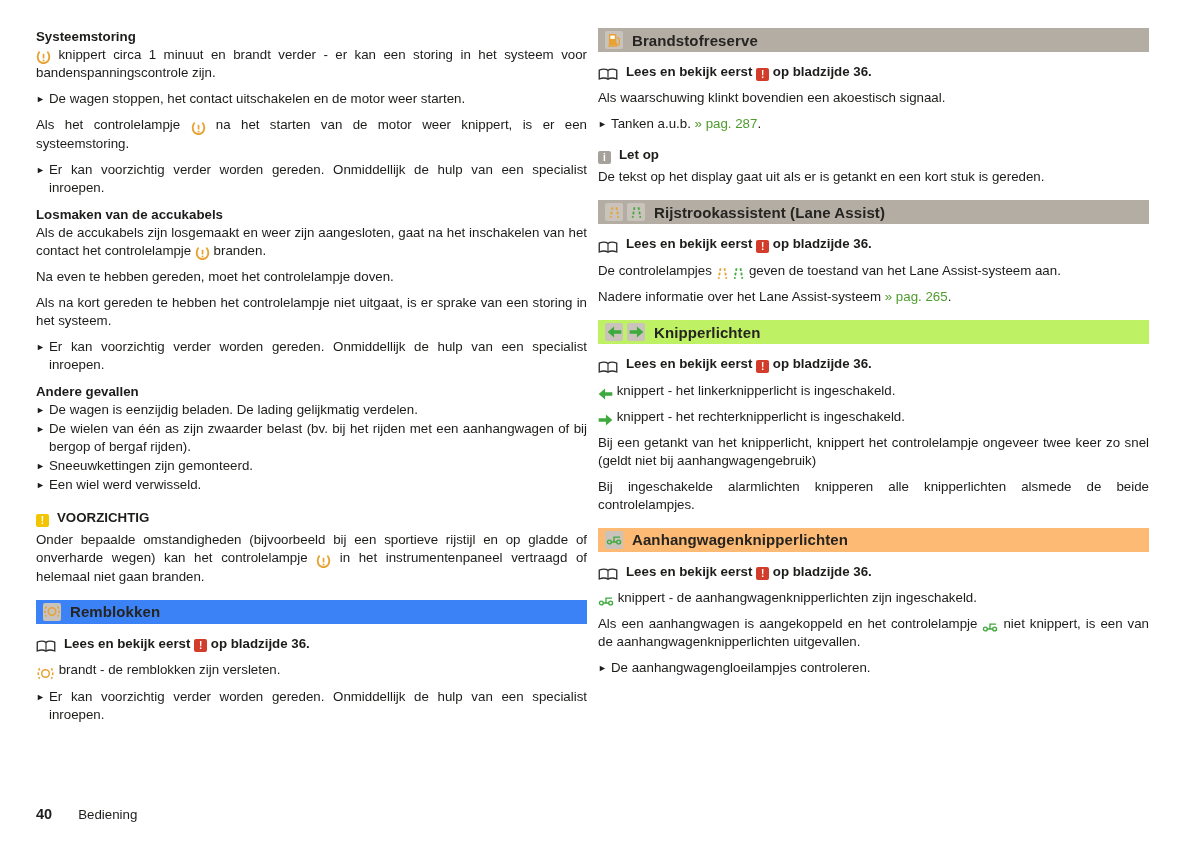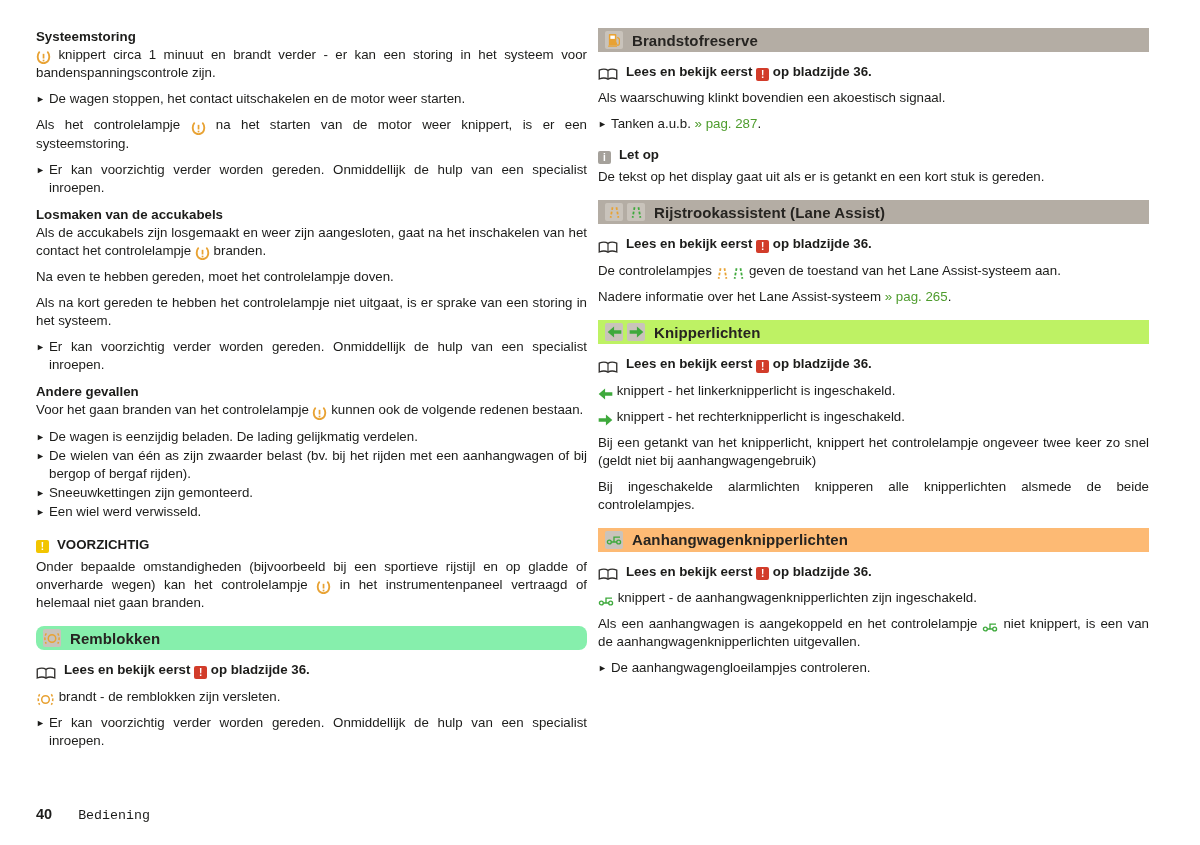--- a/index.html
+++ b/index.html
@@ -66,21 +66,21 @@
   }
 
   .xref { cursor: pointer; }
 
   .footer {
     position: absolute;
     left: 36px; top: 806px;
     display: flex; align-items: baseline;
   }
   .footer .pagenum { font-size: 14.5px; font-weight: bold; }
-  .footer .seclabel { font-size: 13.3px; margin-left: 26px; font-family: Liberation Mono, monospace; }
+  .footer .seclabel { font-size: 13.3px; margin-left: 26px; }
 </style>
 </head>
 <body>
 
 <div class="page">
   <div class="col">
       <p class="heading">Systeemstoring</p>
       <p class="para"><span class="icon icon-tpms"><svg width="15" height="13" viewBox="0 0 20 17" xmlns="http://www.w3.org/2000/svg">
             <path d="M4.2 1.5 C1.6 5 1.6 11 4.6 13.9 C8 16.7 12 16.7 15.4 13.9 C18.4 11 18.4 5 15.8 1.5" fill="none" stroke="#e8a233" stroke-width="2.5" stroke-linecap="round"></path>
             <rect x="8.9" y="3.6" width="2.3" height="6.2" fill="#e8a233"></rect>
@@ -105,25 +105,20 @@
             <rect x="8.9" y="3.6" width="2.3" height="6.2" fill="#e8a233"></rect>
             <rect x="8.9" y="11.4" width="2.3" height="2.3" fill="#e8a233"></rect>
           </svg></span><span> branden.</span></p>
       <p class="para"><span>Na even te hebben gereden, moet het controlelampje doven.</span></p>
       <p class="para"><span>Als na kort gereden te hebben het controlelampje niet uitgaat, is er sprake van een storing in het systeem.</span></p>
       <div class="bullet">
         <span class="marker">►</span>
         <span class="btext"><span>Er kan voorzichtig verder worden gereden. Onmiddellijk de hulp van een specialist inroepen.</span></span>
       </div>
       <p class="heading">Andere gevallen</p>
-      <p class="para tight"><span>Voor het gaan branden van het controlelampje </span><span class="icon icon-tpms"><svg width="15" height="13" viewBox="0 0 20 17" xmlns="http://www.w3.org/2000/svg">
-            <path d="M4.2 1.5 C1.6 5 1.6 11 4.6 13.9 C8 16.7 12 16.7 15.4 13.9 C18.4 11 18.4 5 15.8 1.5" fill="none" stroke="#e8a233" stroke-width="2.5" stroke-linecap="round"></path>
-            <rect x="8.9" y="3.6" width="2.3" height="6.2" fill="#e8a233"></rect>
-            <rect x="8.9" y="11.4" width="2.3" height="2.3" fill="#e8a233"></rect>
-          </svg></span><span> kunnen ook de volgende redenen bestaan.</span></p>
       <div class="bullet tight">
         <span class="marker">►</span>
         <span class="btext"><span>De wagen is eenzijdig beladen. De lading gelijkmatig verdelen.</span></span>
       </div>
       <div class="bullet tight">
         <span class="marker">►</span>
         <span class="btext"><span>De wielen van één as zijn zwaarder belast (bv. bij het rijden met een aanhangwagen of bij bergop of bergaf rijden).</span></span>
       </div>
       <div class="bullet tight">
         <span class="marker">►</span>
@@ -134,21 +129,21 @@
         <span class="btext"><span>Een wiel werd verwisseld.</span></span>
       </div>
       <div class="caution">
         <p class="box-title"><span class="icon icon-yellow-warning sq" style="background: rgb(242, 197, 0);">!</span><span>VOORZICHTIG</span></p>
         <p class="para box-body"><span>Onder bepaalde omstandigheden (bijvoorbeeld bij een sportieve rijstijl en op gladde of onverharde wegen) kan het controlelampje </span><span class="icon icon-tpms"><svg width="15" height="13" viewBox="0 0 20 17" xmlns="http://www.w3.org/2000/svg">
               <path d="M4.2 1.5 C1.6 5 1.6 11 4.6 13.9 C8 16.7 12 16.7 15.4 13.9 C18.4 11 18.4 5 15.8 1.5" fill="none" stroke="#e8a233" stroke-width="2.5" stroke-linecap="round"></path>
               <rect x="8.9" y="3.6" width="2.3" height="6.2" fill="#e8a233"></rect>
               <rect x="8.9" y="11.4" width="2.3" height="2.3" fill="#e8a233"></rect>
             </svg></span><span> in het instrumentenpaneel vertraagd of helemaal niet gaan branden.</span></p>
       </div>
-      <div class="section-bar" style="background: #86efac; border-radius: 8px;">
+      <div class="section-bar" style="background: #3b82f6;">
         <span class="bar-icons">
           <span class="icon icon-brake">
             <svg width="19" height="13" viewBox="0 0 24 17" xmlns="http://www.w3.org/2000/svg">
               <circle cx="12" cy="8.5" r="5" fill="none" stroke="#e8a233" stroke-width="2"></circle>
               <path d="M4.4 1.6 C1.9 5.3 1.9 11.7 4.4 15.4" fill="none" stroke="#e8a233" stroke-width="2" stroke-dasharray="3.4 2.4"></path>
               <path d="M19.6 1.6 C22.1 5.3 22.1 11.7 19.6 15.4" fill="none" stroke="#e8a233" stroke-width="2" stroke-dasharray="3.4 2.4"></path>
             </svg>
           </span>
         </span>
         <span class="title">Remblokken</span>

